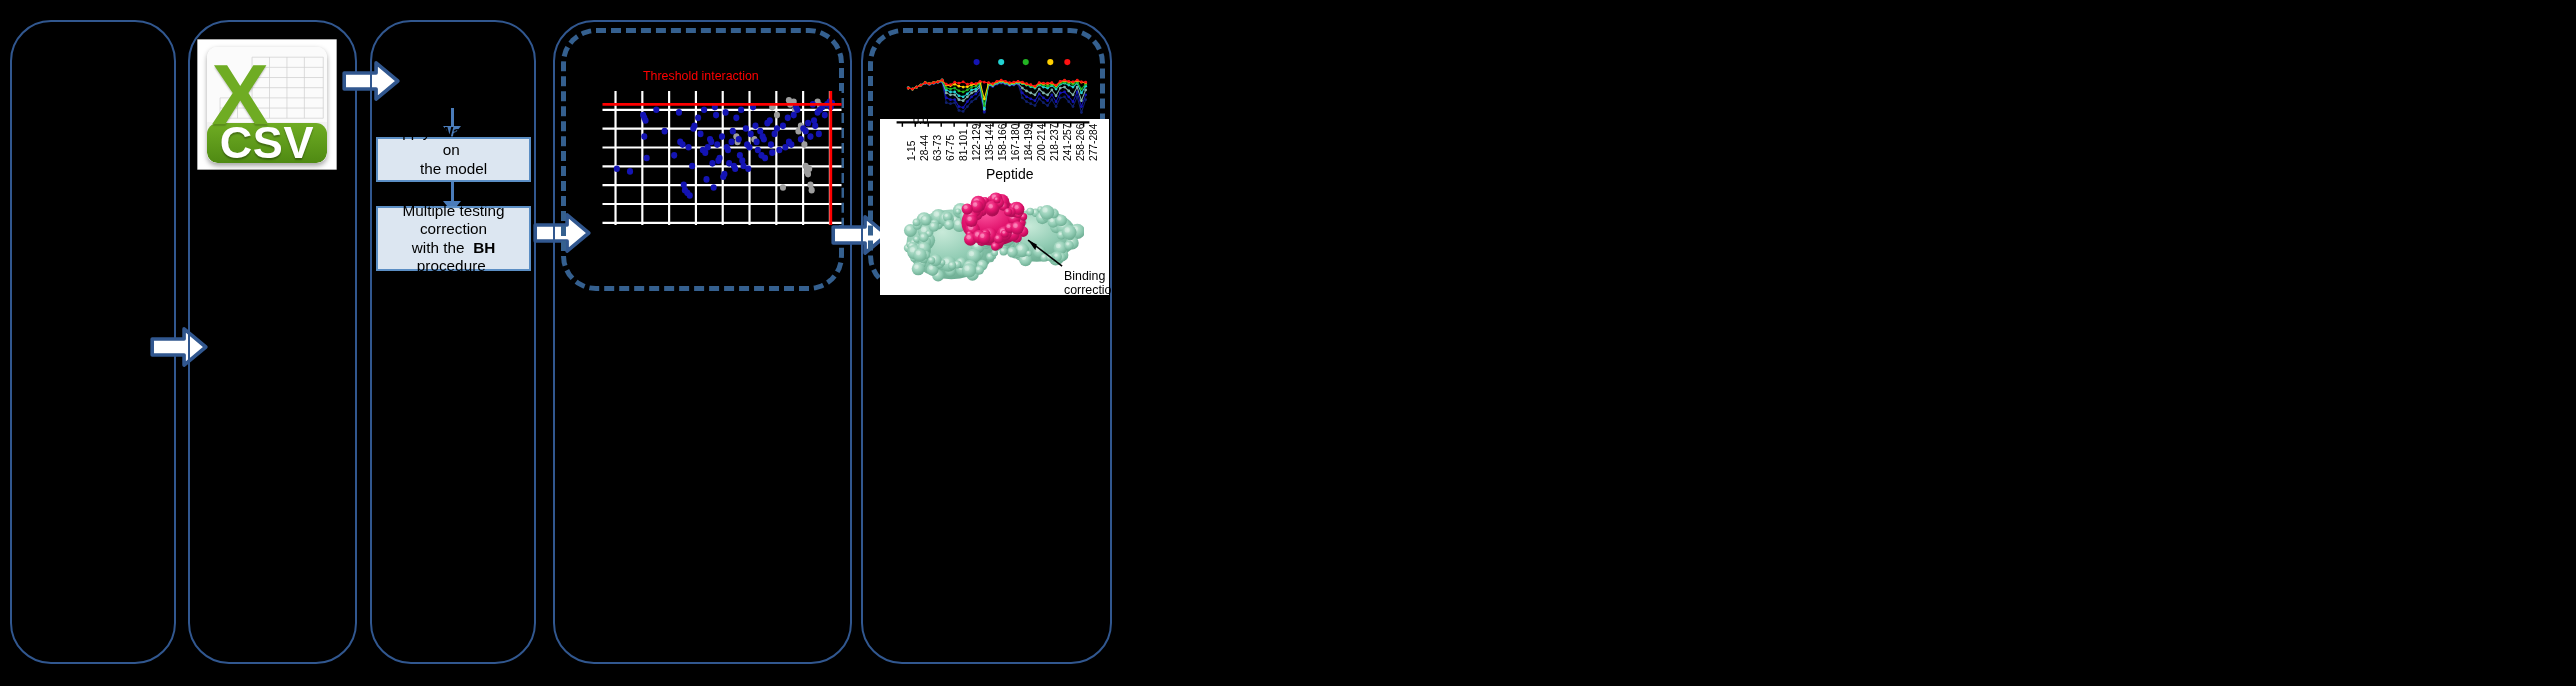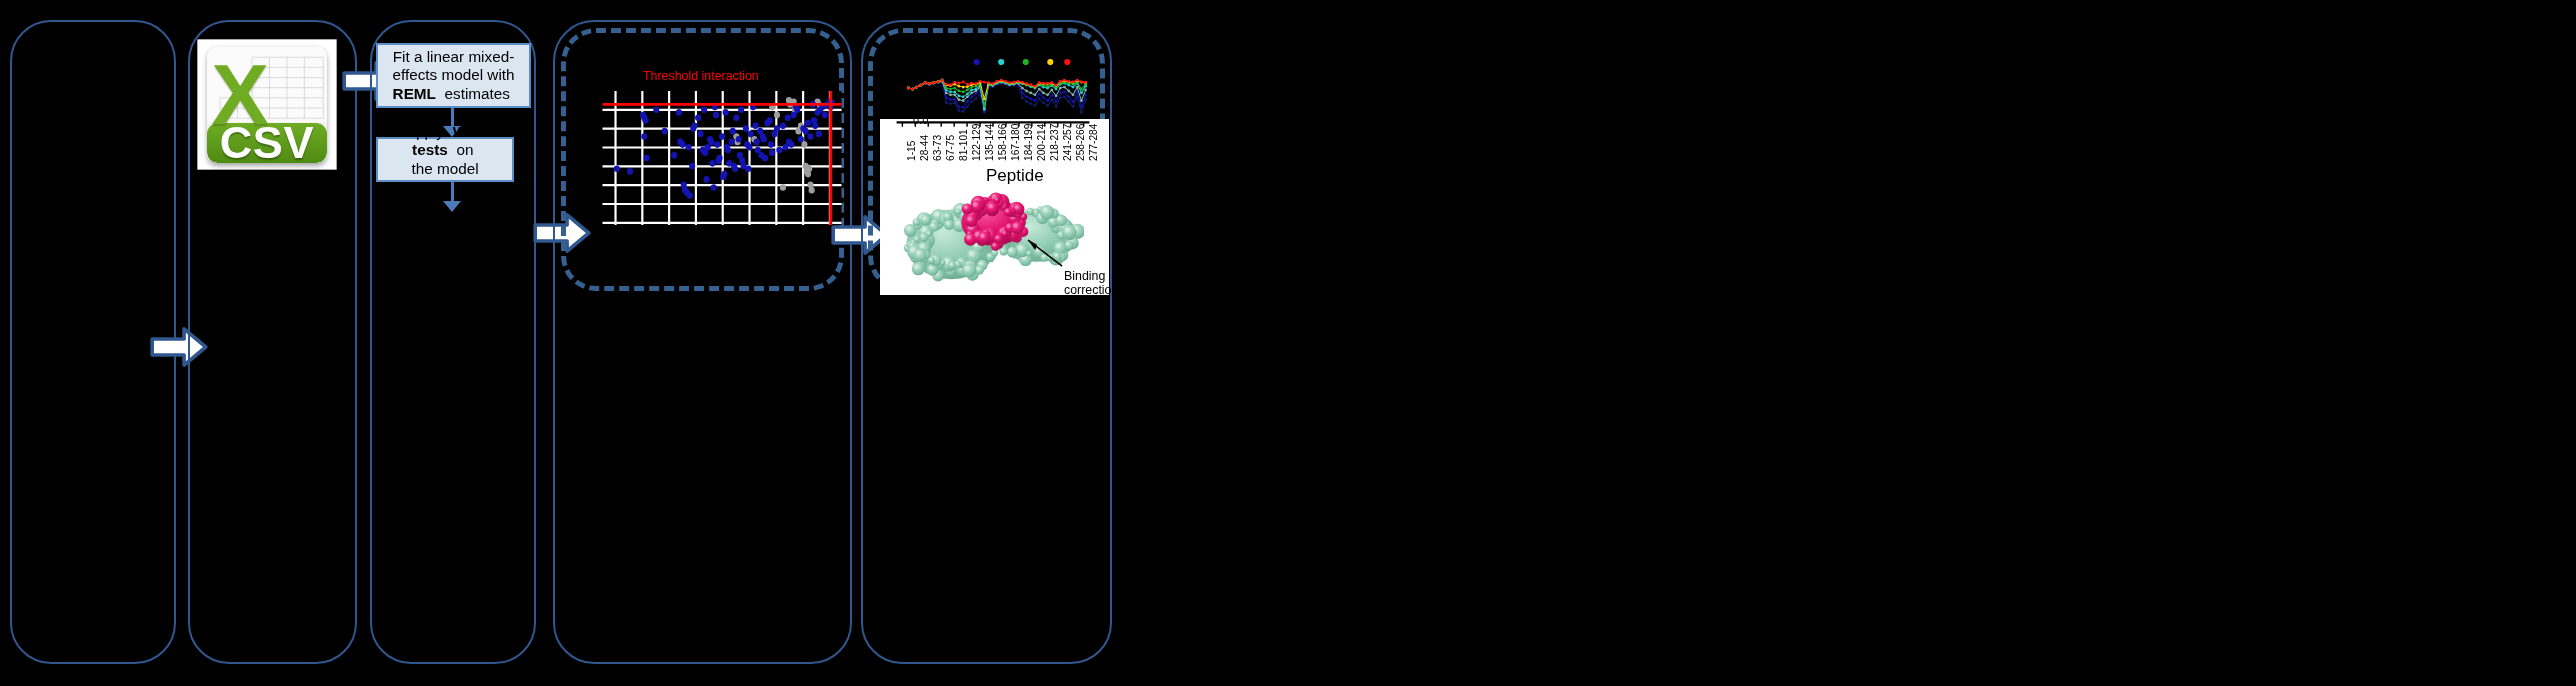--- a/index.html
+++ b/index.html
@@ -101,45 +101,45 @@
   </div>
 
   <div class="arrow" style="left:342px;top:60px;width:58px;height:42px;">
     <svg width="58" height="42" viewBox="0 0 80 58">
       <path d="M3,18 L47,18 L47,4 L77,29 L47,54 L47,40 L3,40 Z" fill="#ffffff" stroke="#31578f" stroke-width="5" stroke-linejoin="round"></path>
     </svg>
   </div>
 
   <div class="panel" style="left:370px;top:20.4px;width:166px;height:644px;"></div>
 
-  <div class="pbox" style="left:376px;top:43px;width:155px;height:65px;font-size:15.3px;">
-    <span>
-      <span>Fit a linear mixed-</span>
-      <span>effects model with</span>
-      <span>
-        <b>REML</b><span style="display:inline"> estimates</span>
-      </span>
-    </span>
-  </div>
 
   <div class="vconn" style="left:451px;top:108px;height:22px;"></div>
   <div class="vhead" style="left:443px;top:126px;"></div>
 
-  <div class="pbox" style="left:376px;top:137px;width:138px;height:45px;font-size:15.3px;">
+  <div class="pbox" style="left:376px;top:137px;width:155px;height:45px;font-size:15.3px;">
     <span>
       <span>
         <span style="display:inline">Apply </span><b>Wald tests</b><span style="display:inline"> on</span>
       </span>
       <span>the model parameters</span>
     </span>
   </div>
 
   <div class="vconn" style="left:451px;top:182px;height:22px;"></div>
   <div class="vhead" style="left:443px;top:201px;"></div>
 
+  <div class="pbox" style="left:376px;top:206px;width:155px;height:65px;font-size:15.3px;">
+    <span>
+      <span>Multiple testing</span>
+      <span>correction</span>
+      <span>
+        <span style="display:inline">with the </span><b>BH</b><span style="display:inline"> procedure</span>
+      </span>
+    </span>
+  </div>
 
   <div class="arrow" style="left:533px;top:212px;width:58px;height:42px;">
     <svg width="58" height="42" viewBox="0 0 80 58">
       <path d="M3,18 L47,18 L47,4 L77,29 L47,54 L47,40 L3,40 Z" fill="#ffffff" stroke="#31578f" stroke-width="5" stroke-linejoin="round"></path>
     </svg>
   </div>
 
   <div class="panel" style="left:553px;top:20.4px;width:299px;height:644px;"></div>
   <div class="panel-dashed" style="left:561px;top:28px;width:283px;height:263px;"></div>
 
@@ -649,21 +649,21 @@
       <div class="pep-label" style="left: 997px; top: 161px; font-size: 10.2px;">158-166</div>
       <div class="pep-label" style="left: 1010px; top: 161px; font-size: 10.2px;">167-180</div>
       <div class="pep-label" style="left: 1023px; top: 161px; font-size: 10.2px;">184-199</div>
       <div class="pep-label" style="left: 1036px; top: 161px; font-size: 10.2px;">200-214</div>
       <div class="pep-label" style="left: 1049px; top: 161px; font-size: 10.2px;">218-237</div>
       <div class="pep-label" style="left: 1062px; top: 161px; font-size: 10.2px;">241-257</div>
       <div class="pep-label" style="left: 1075px; top: 161px; font-size: 10.2px;">258-266</div>
       <div class="pep-label" style="left: 1088px; top: 161px; font-size: 10.2px;">277-284</div>
     </div>
 
-  <div class="pep-axis-title" style="left:986px;top:166px;font-size:17px;">Peptide</div>
+  <div class="pep-axis-title" style="left:986px;top:166px;font-size:14px;">Peptide</div>
 
   <svg style="position:absolute;left:899px;top:185px;" width="185" height="105" viewBox="0 0 255 145">
     <defs>
       <radialGradient id="gmint" cx="40%" cy="32%" r="72%">
         <stop offset="0%" stop-color="#c8ead9"></stop>
         <stop offset="55%" stop-color="#93cdb5"></stop>
         <stop offset="100%" stop-color="#6aab90"></stop>
       </radialGradient>
       <radialGradient id="gpink" cx="38%" cy="28%" r="75%">
         <stop offset="0%" stop-color="#ff55a0"></stop>

